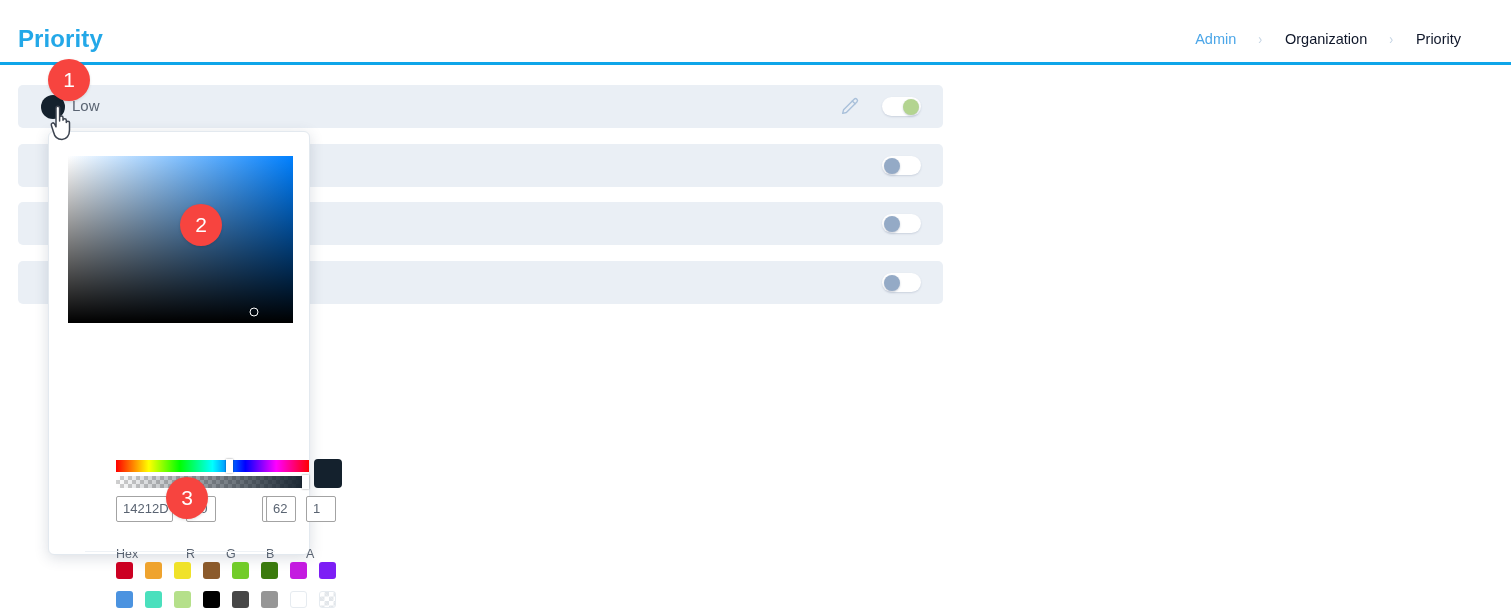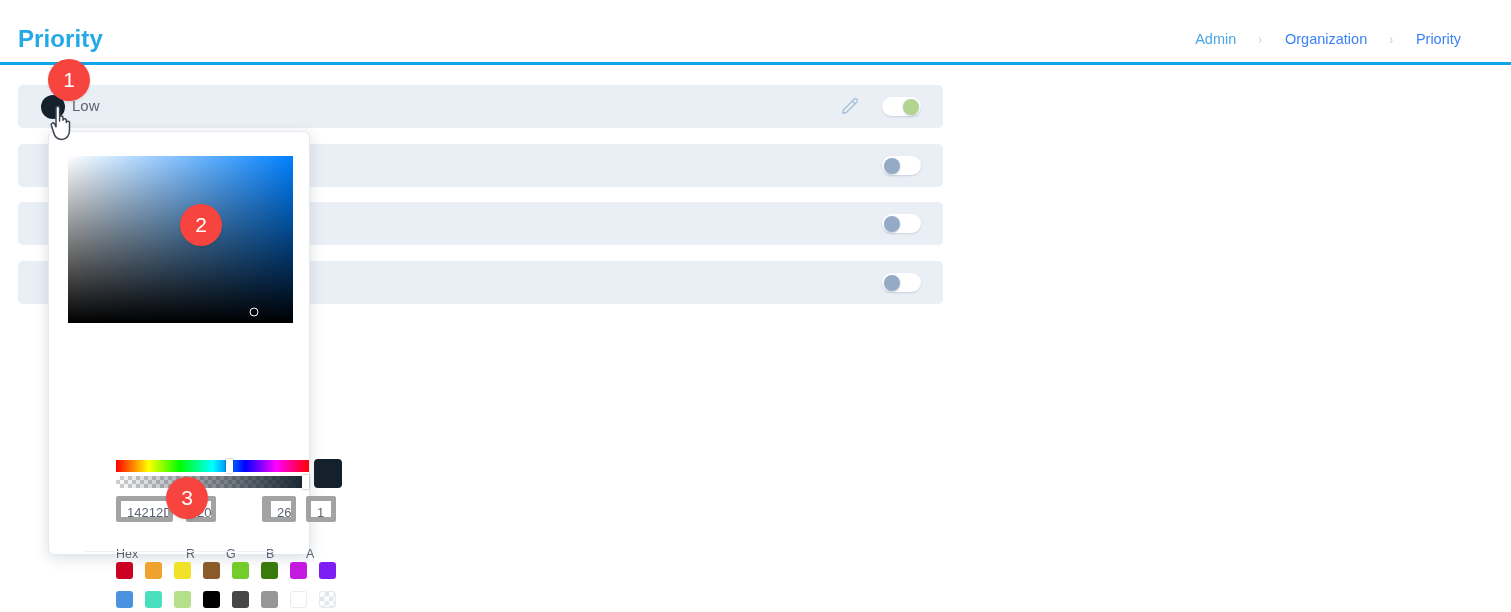--- a/index.html
+++ b/index.html
@@ -22,21 +22,21 @@
     position: absolute; left: 18px; top: 9px;
     font-size: 24px; font-weight: 600;
     color: #23a8e8;
     letter-spacing: .1px;
   }
   #breadcrumb {
     position: absolute; right: 48px; top: 15px;
     display: flex; align-items: center; gap: 9px;
     font-size: 14.5px;
   }
-  .crumb { color: #3b82f6; padding: 0 2px; }
+  .crumb { color: #0f172a; padding: 0 2px; }
   .crumb.link { color: #4ba6e8; cursor: pointer; }
   .crumb-sep {
     color: #c3d3e3; font-size: 14px; margin: 0 11px;
     display: inline-block; transform: scaleX(.85);
   }
 
   
   .prio-row {
     position: absolute; left: 18px; width: 925px; height: 43px;
     background: #eaeff5;
@@ -158,21 +158,21 @@
   }
 
   
   #field-row {
     position: absolute; left: 67px; top: 364px;
     width: 226px; height: 26px;
   }
   .field-box {
     position: absolute; top: 0;
     height: 26px;
-    border: 5px solid #a3a3a3;
+    border: 1px solid #a3a3a3;
     border-radius: 2px;
     font-size: 13px; color: #5a6472;
     padding: 0 6px;
     line-height: 24px;
     background: #fff;
     cursor: text;
     overflow: hidden; white-space: nowrap;
   }
   #f-hex { left: 0px;   width: 57px; }
   #f-r   { left: 70px;  width: 30px; }
@@ -277,21 +277,21 @@
   <div id="alpha-slider">
     <div id="alpha-handle"></div>
   </div>
 
   <div id="color-preview" style="background: rgb(20, 33, 45);"></div>
 
   <div id="field-row">
     <div class="field-box" id="f-hex">14212D</div>
     <div class="field-box" id="f-r">20</div>
     <div class="field-box" id="f-g">33</div>
-    <div class="field-box" id="f-b">26</div>
+    <div class="field-box" id="f-b">62</div>
     <div class="field-box" id="f-a">1</div>
   </div>
 
   <div class="field-label" id="l-hex">Hex</div>
   <div class="field-label" id="l-r">R</div>
   <div class="field-label" id="l-g">G</div>
   <div class="field-label" id="l-b">B</div>
   <div class="field-label" id="l-a">A</div>
 
   <div id="picker-divider"></div>

